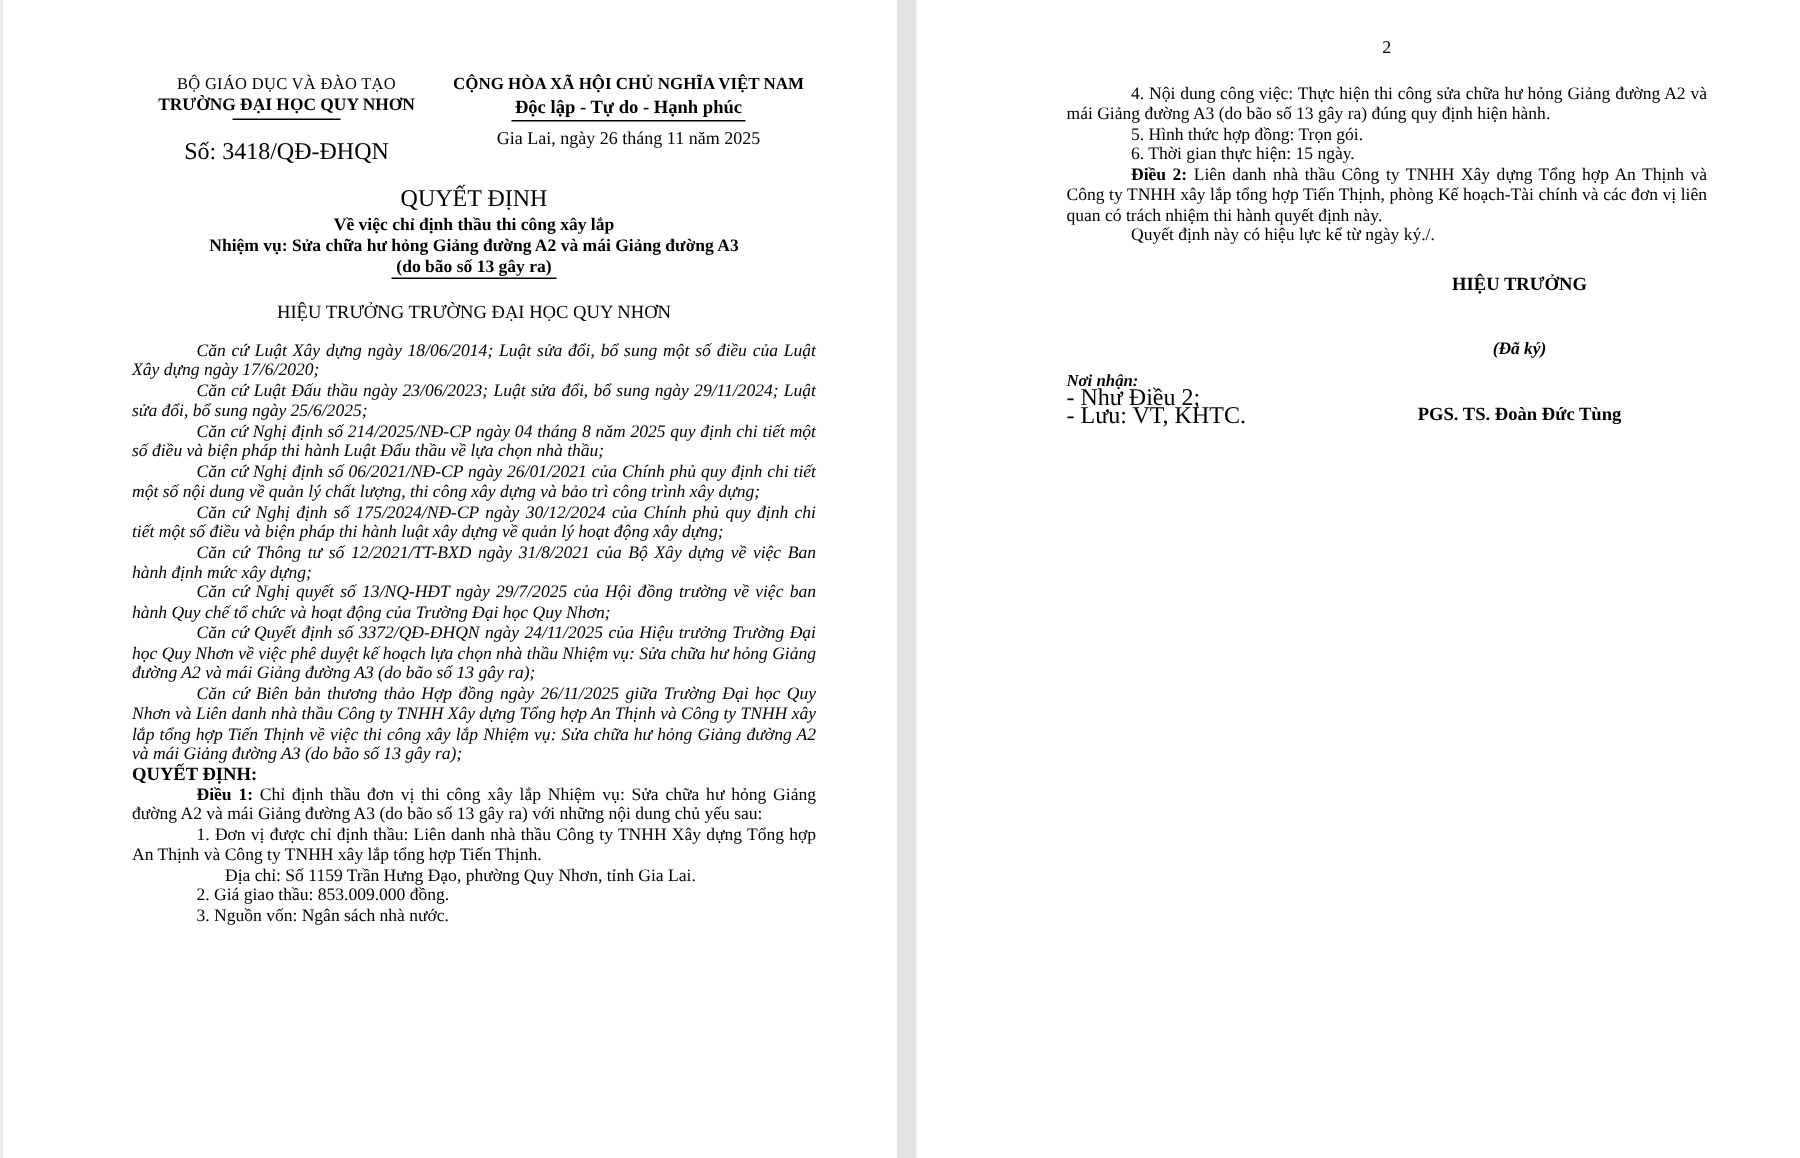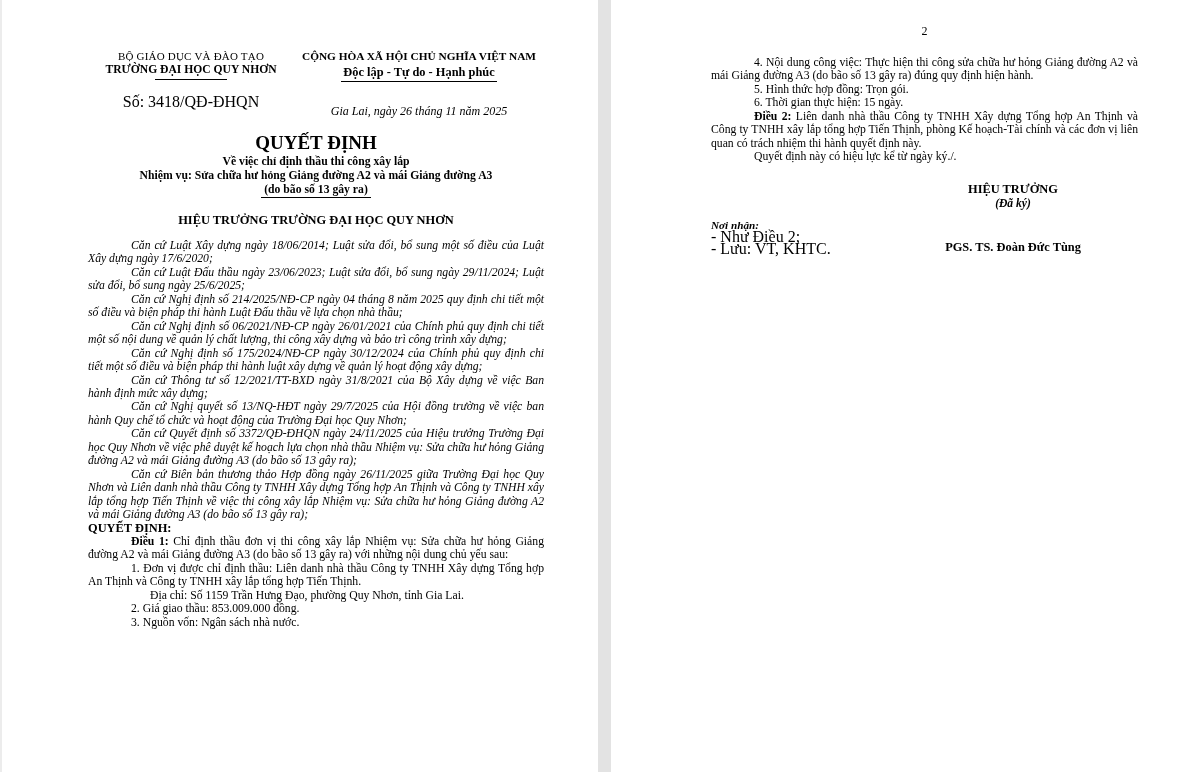--- a/index.html
+++ b/index.html
@@ -20,28 +20,28 @@
   
   .hdr { display:flex; }
   .hdr-left { width:206px; text-align:center; }
   .hdr-right { flex:1; text-align:center; }
   .hl1 { font-size:11px; letter-spacing:.2px; }
   .hl2 { font-size:11.6px; font-weight:bold; margin-top:1px; }
   .rule-left { width:72px; border-top:1.2px solid #000; margin:3px auto 0 auto; }
   .docnum { font-size:16px; margin-top:13px; }
   .hr1 { font-size:11.3px; font-weight:bold; }
   .hr2 { display:inline-block; font-size:12.4px; font-weight:bold; border-bottom:1.3px solid #000; padding:0 2px 1px 2px; margin-top:1px; }
-  .dateline { font-size:12px; font-style:italic; margin-top:22px; }
+  .dateline { font-size:12px; margin-top:4px; }
 
   
   .title-block { text-align:center; margin-top:13px; }
-  .t1 { font-size:19px; font-weight:bold; }
+  .t1 { font-size:16px; font-weight:normal; }
   .t2 { font-size:11.7px; font-weight:bold; margin-top:1px; }
   .t4 { display:inline-block; border-bottom:1.2px solid #000; padding:0 3px 1px 3px; }
-  .authority { text-align:center; font-size:12.4px; font-weight:bold; margin-top:15px; }
+  .authority { text-align:center; font-size:12.4px; font-weight:normal; margin-top:15px; }
 
   
   .body { margin-top:11px; font-size:11.7px; line-height:13.45px; text-align:justify; }
   .body p { margin:0; }
   .recital { font-style:italic; text-indent:43px; }
   .para { text-indent:43px; }
   .addr { text-indent:62px; }
   .decree { text-align:left; font-weight:bold; font-size:12.4px; text-indent:0; }
   .bold { font-weight:bold; }
 
@@ -49,21 +49,21 @@
   .pagenum { text-align:center; font-size:12px; margin-bottom:17px; }
   .p2body { font-size:11.7px; line-height:13.45px; text-align:justify; }
   .p2body p { margin:0; }
 
   .footer { display:flex; justify-content:space-between; margin-top:16px;align-items:flex-end; }
   .recipients { }
   .rec-title { font-size:11.2px; font-weight:bold; font-style:italic; }
   .rec-line { font-size:16px; line-height:11.6px; }
   .sig { width:250px; text-align:center; margin-top:2px; }
   .sig-title { font-size:12.4px; font-weight:bold; }
-  .sig-signed { font-size:11.6px; font-weight:bold; font-style:italic; }
+  .sig-signed { font-size:11.6px; font-weight:bold; font-style:italic; margin-top:29px; }
   .sig-name { font-size:12.4px; font-weight:bold; margin-top:30px; }
 </style>
 </head>
 <body>
 
 <div class="spread">
 
   <div class="page page1">
     <div class="p1content">
 

